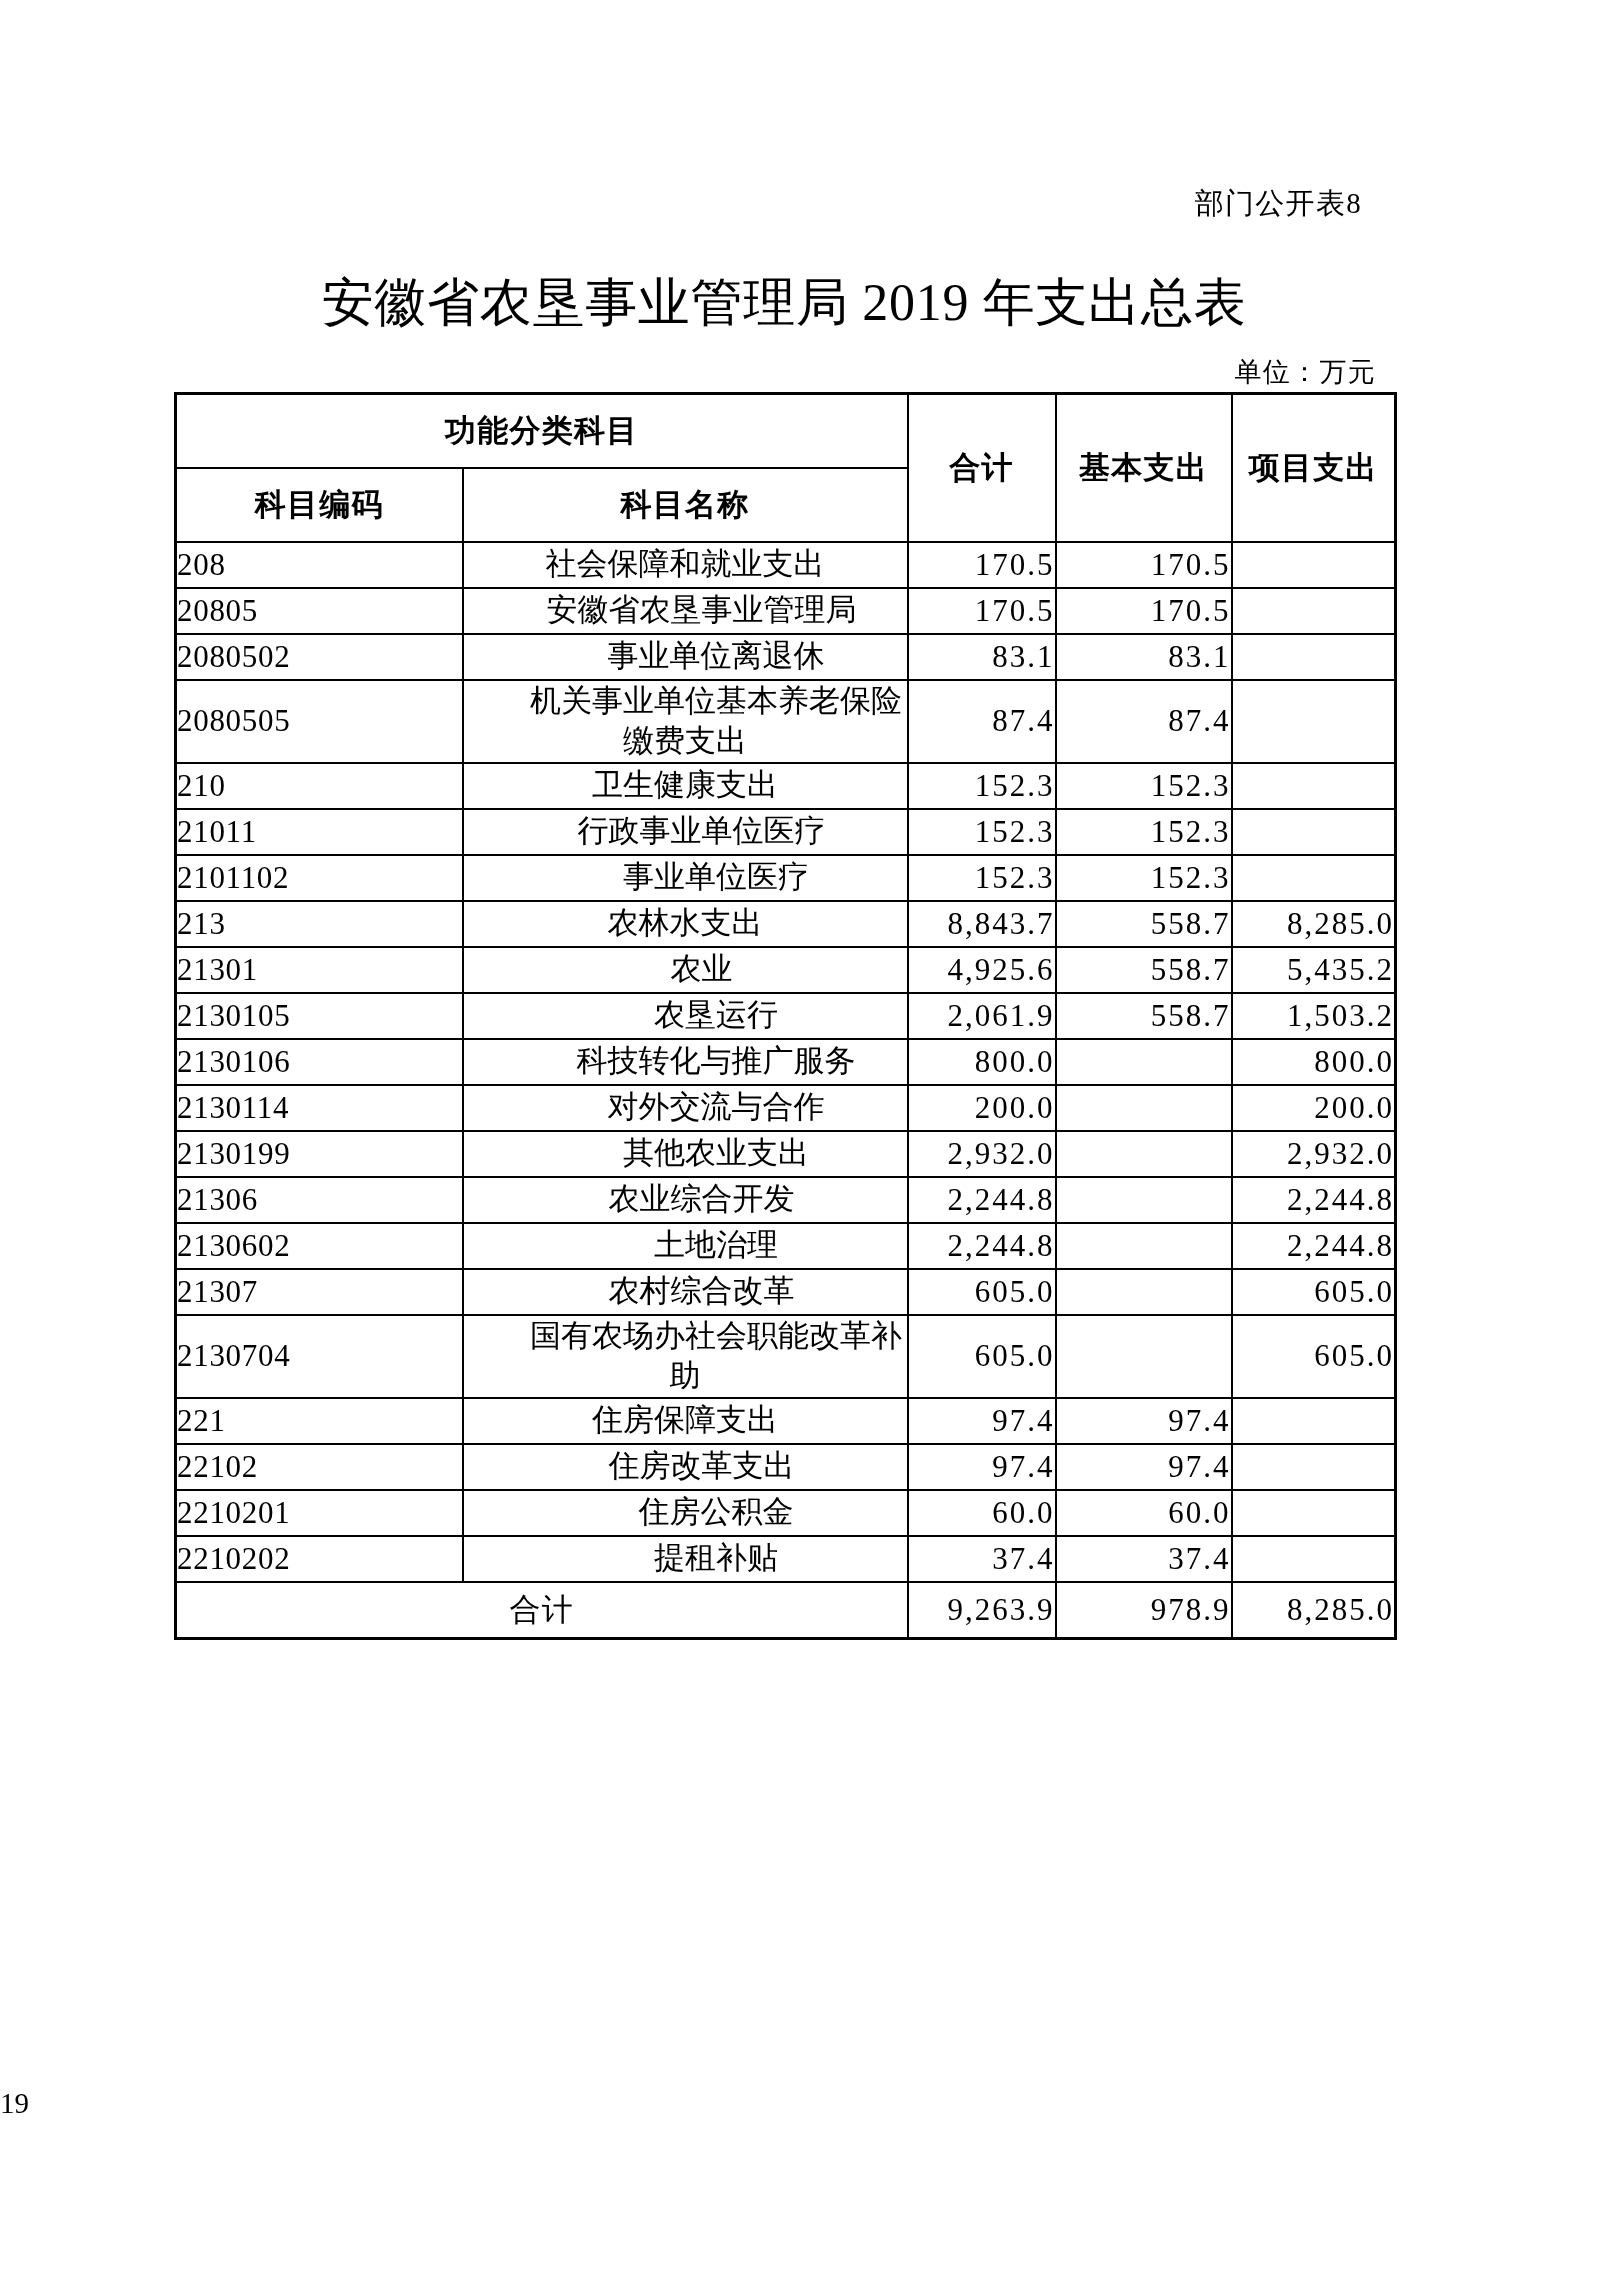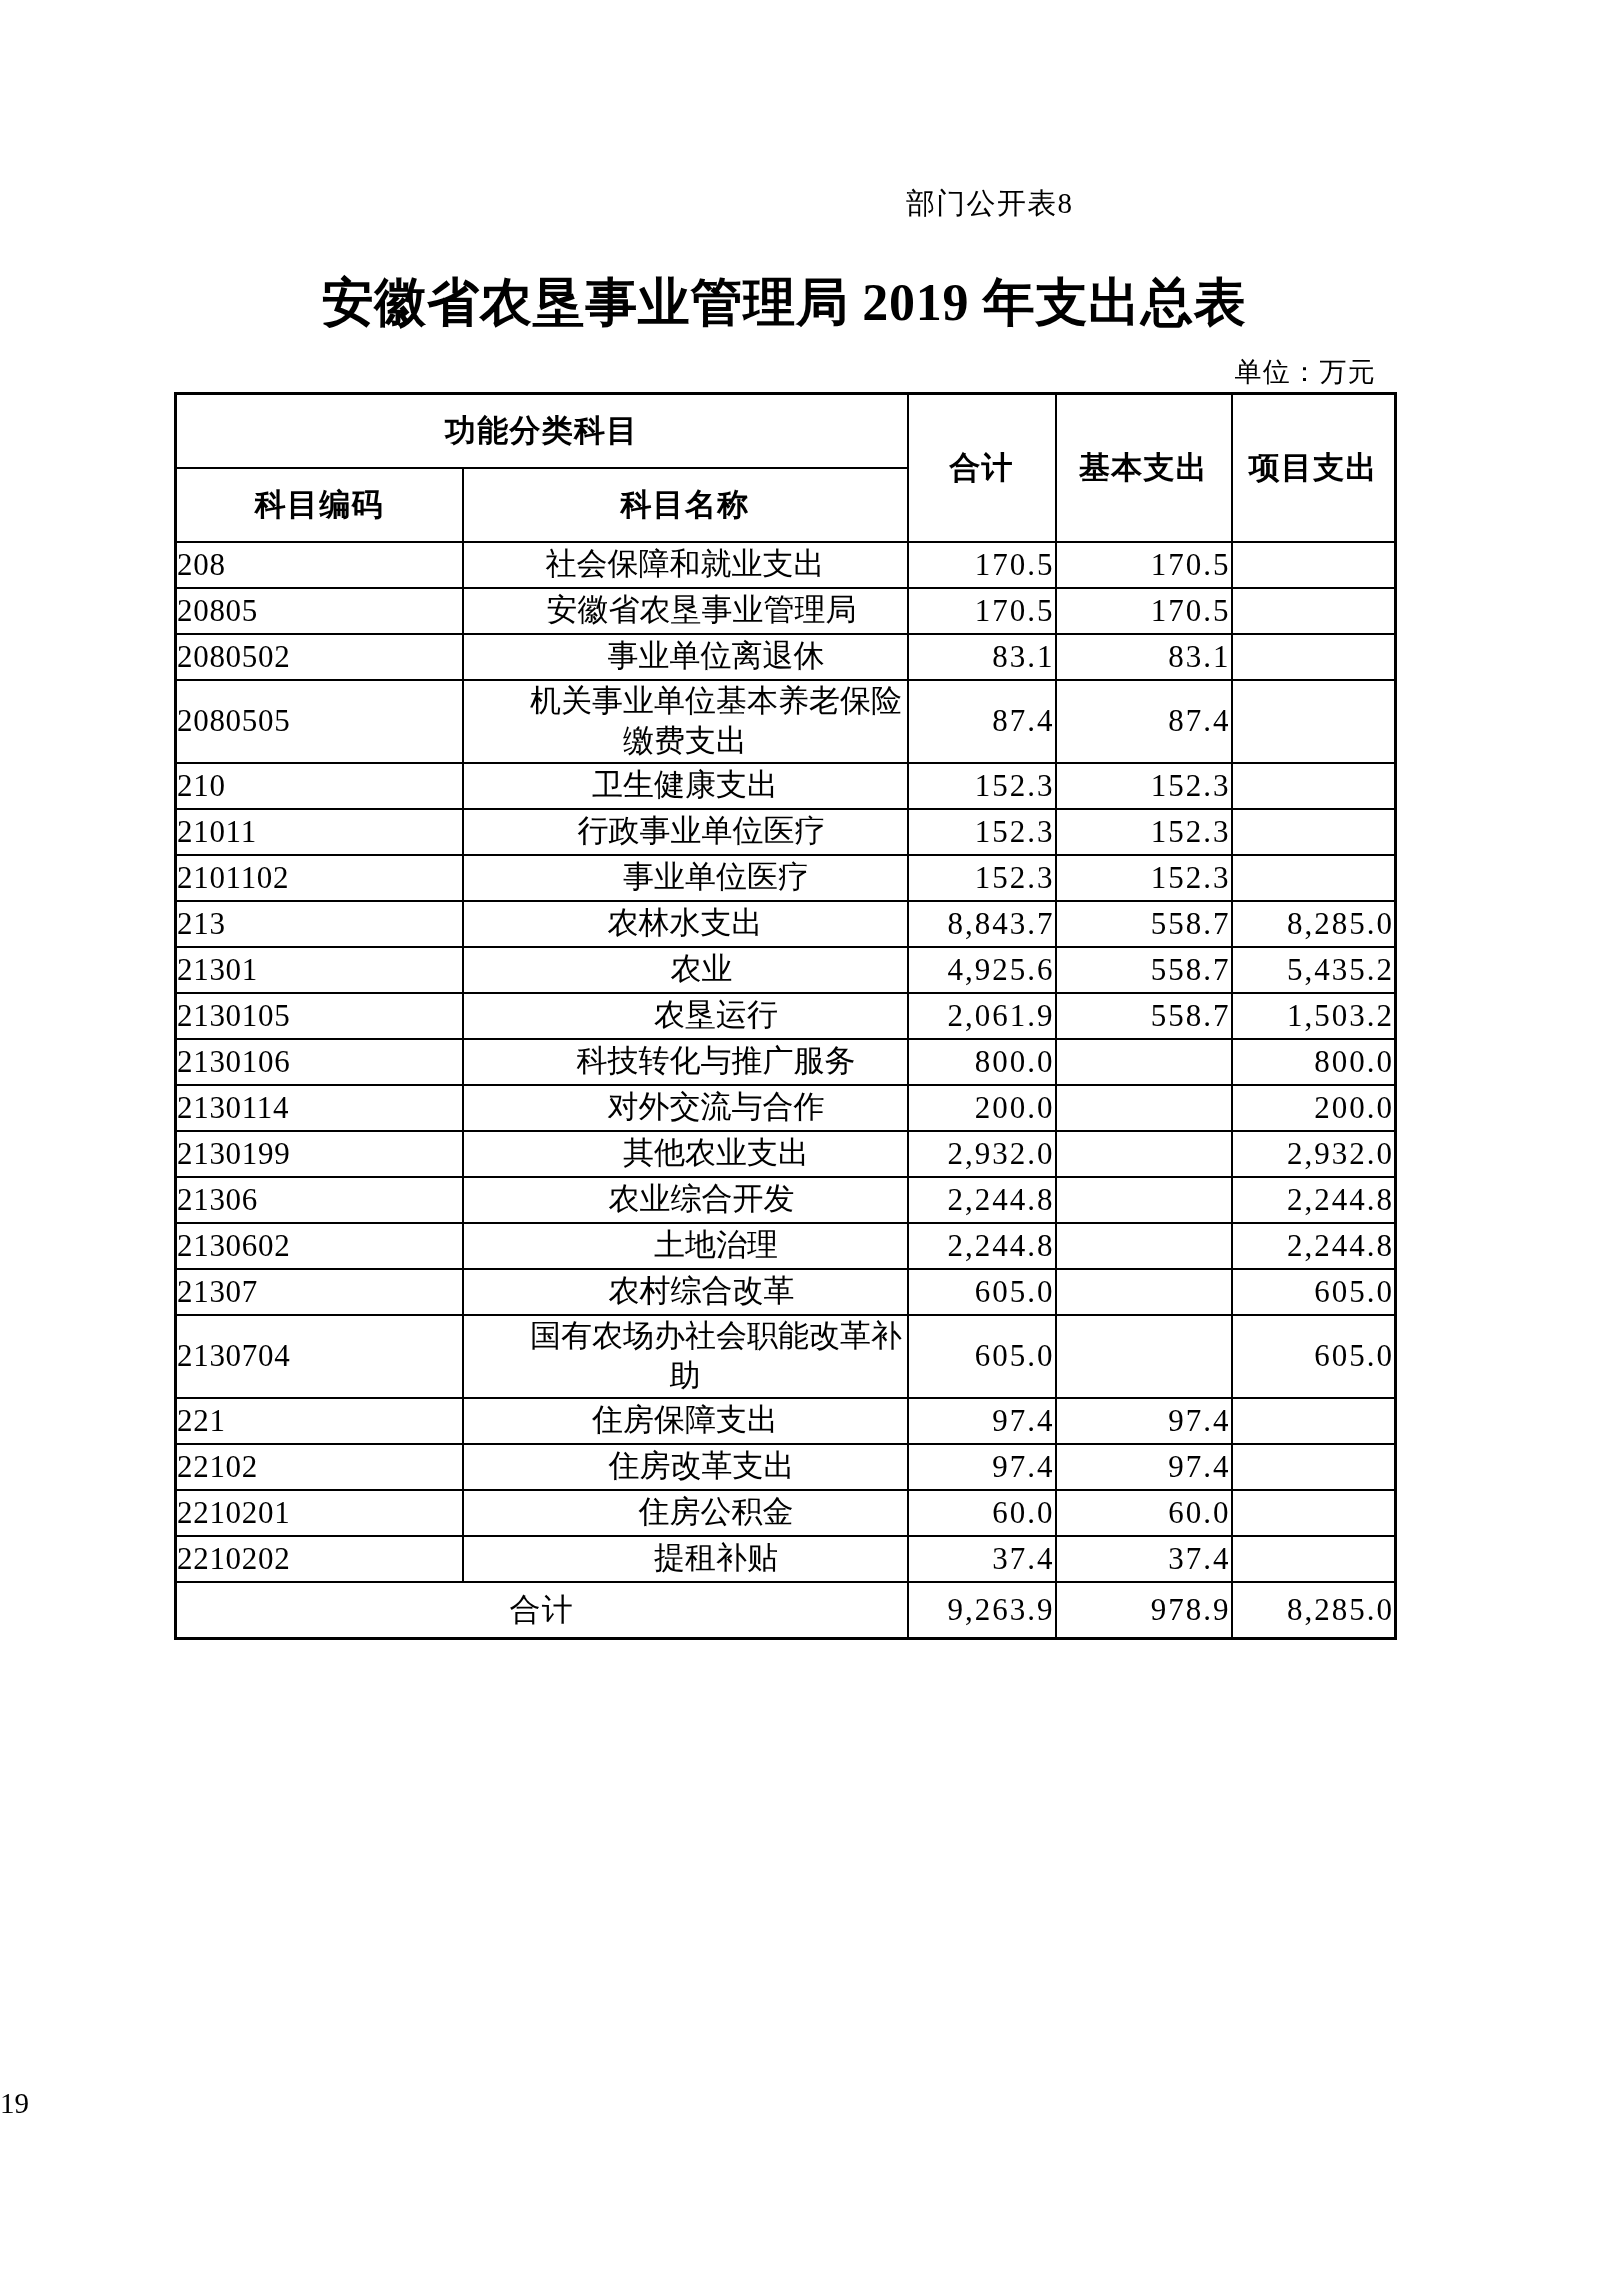--- a/index.html
+++ b/index.html
@@ -14,32 +14,33 @@
     background: #ffffff;
     color: #000000;
     font-family: "Liberation Serif", "DejaVu Serif", serif;
     overflow: hidden;
   }
   .corner-label {
     position: absolute;
     top: 184px;
     left: 906px;
     width: 456px;
+    text-align: right;
     font-size: 29px;
     letter-spacing: 1.3px;
     white-space: nowrap;
   }
   .doc-title {
     position: absolute;
     top: 268px;
     left: 174px;
     width: 1220px;
     text-align: center;
     font-size: 52px;
-    font-weight: bold;
+    font-weight: normal;
     letter-spacing: 0.7px;
     white-space: nowrap;
   }
   .unit-note {
     position: absolute;
     top: 354px;
     left: 912px;
     width: 464px;
     text-align: right;
     font-size: 27px;

